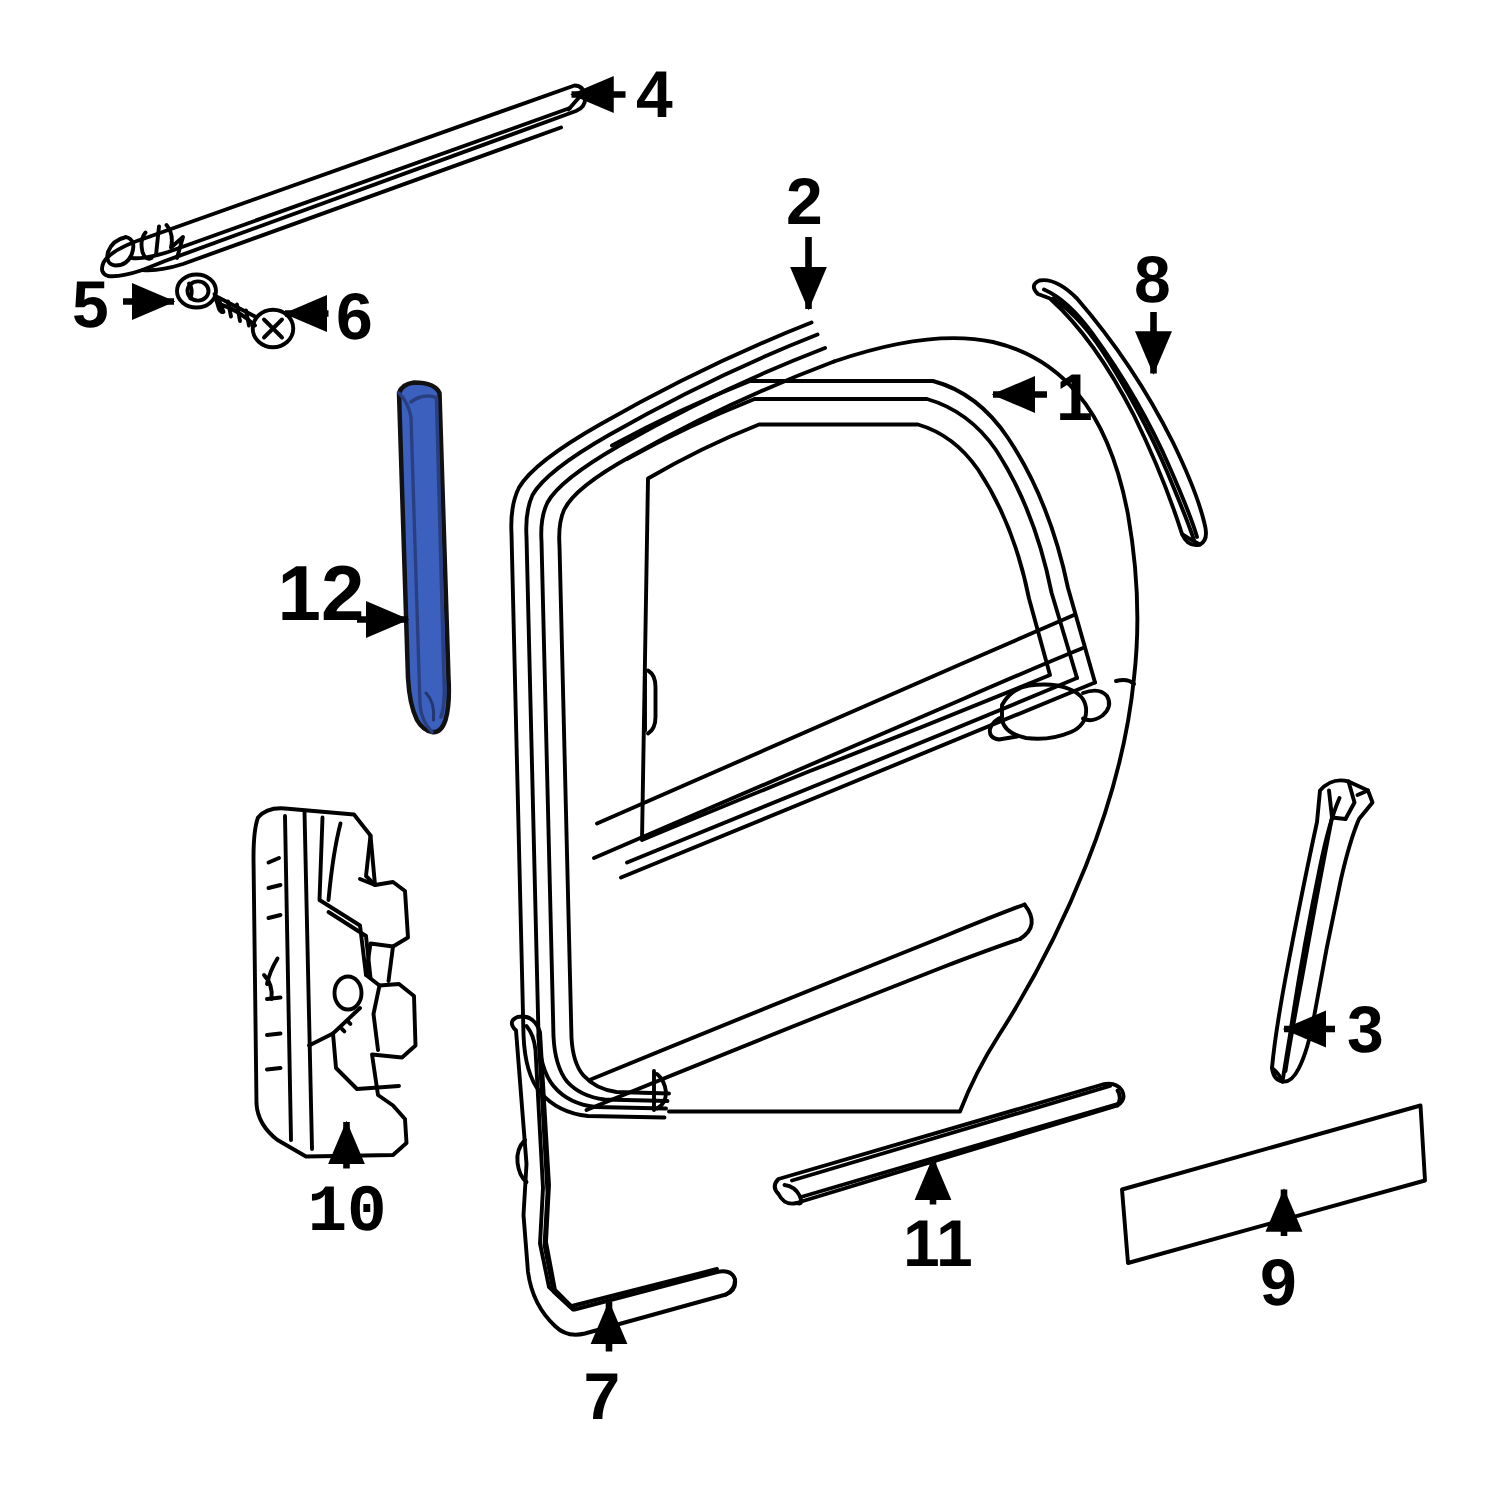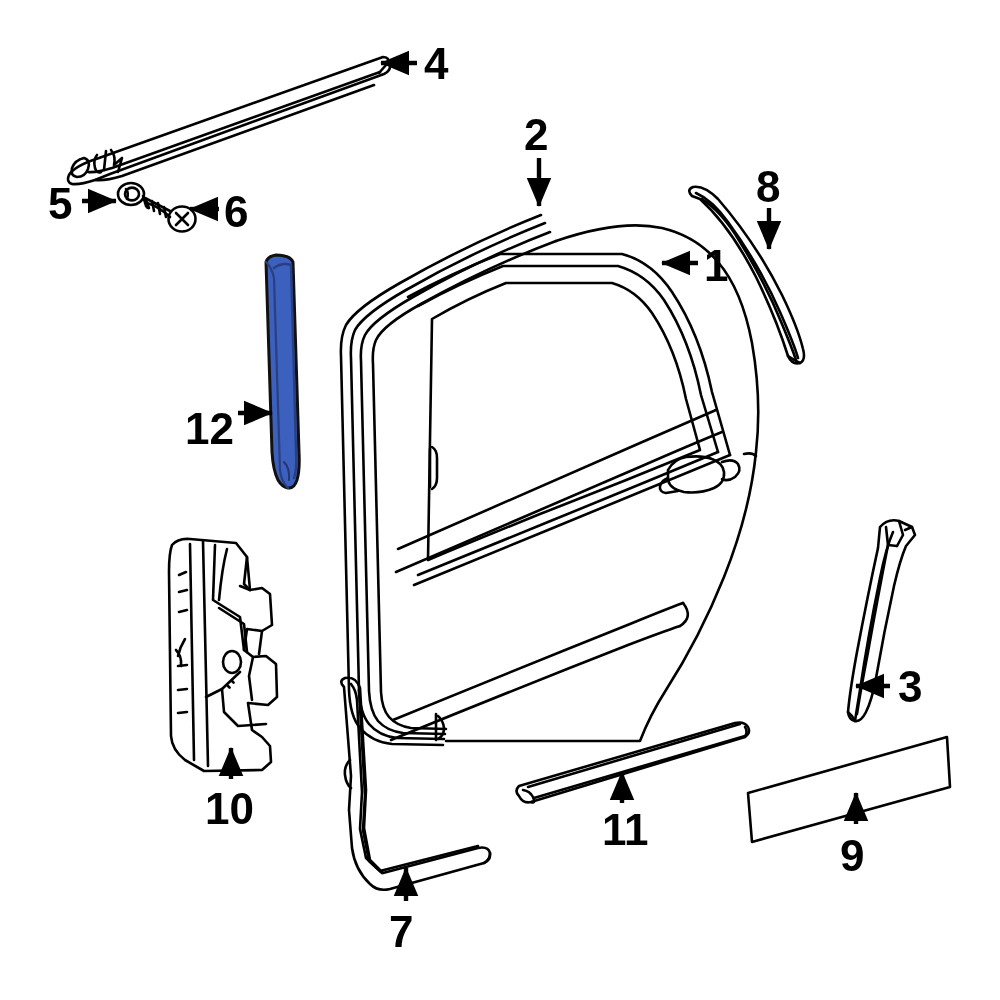--- a/index.html
+++ b/index.html
@@ -233,17 +233,17 @@
 
   <div class="callout-label" style="left: 704px; top: 244px; font-size: 44px;">1</div>
   <div class="callout-label" style="left: 524px; top: 113px; font-size: 44px;">2</div>
   <div class="callout-label" style="left: 898px; top: 665px; font-size: 44px;">3</div>
   <div class="callout-label" style="left: 424px; top: 42px; font-size: 44px;">4</div>
   <div class="callout-label" style="left: 48px; top: 182px; font-size: 44px;">5</div>
   <div class="callout-label" style="left: 224px; top: 190px; font-size: 44px;">6</div>
   <div class="callout-label" style="left: 389px; top: 910px; font-size: 44px;">7</div>
   <div class="callout-label" style="left: 756px; top: 165px; font-size: 44px;">8</div>
   <div class="callout-label" style="left: 840px; top: 834px; font-size: 44px;">9</div>
-  <div class="callout-label" style="left: 205px; top: 787px; font-size: 44px;">10</div>
+  <div class="callout-label" style="left: 205px; top: 787px; font-size: 44px; font-family: Liberation Mono, monospace;">10</div>
   <div class="callout-label" style="left: 602px; top: 808px; font-size: 44px;">11</div>
-  <div class="callout-label" style="left: 185px; top: 407px; font-size: 44px;">12</div>
+  <div class="callout-label" style="left: 185px; top: 370px; font-size: 52px;">12</div>
 
 </div>
 
 </body></html>

